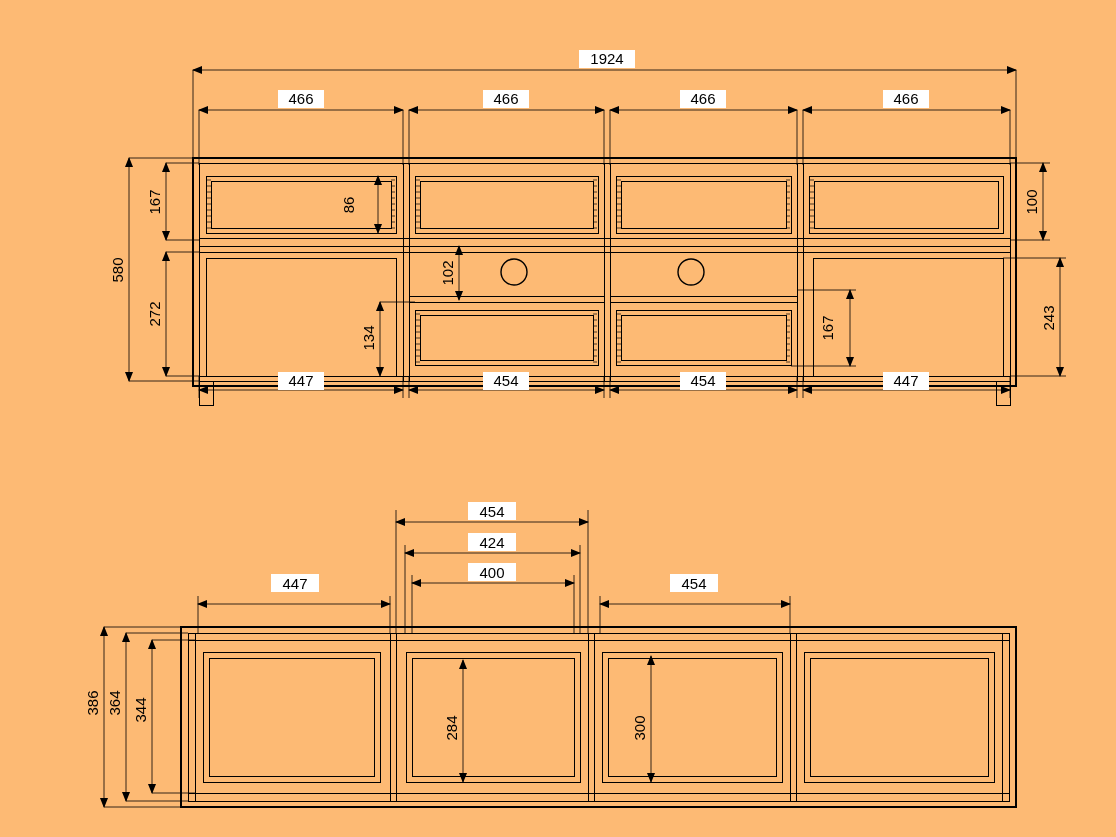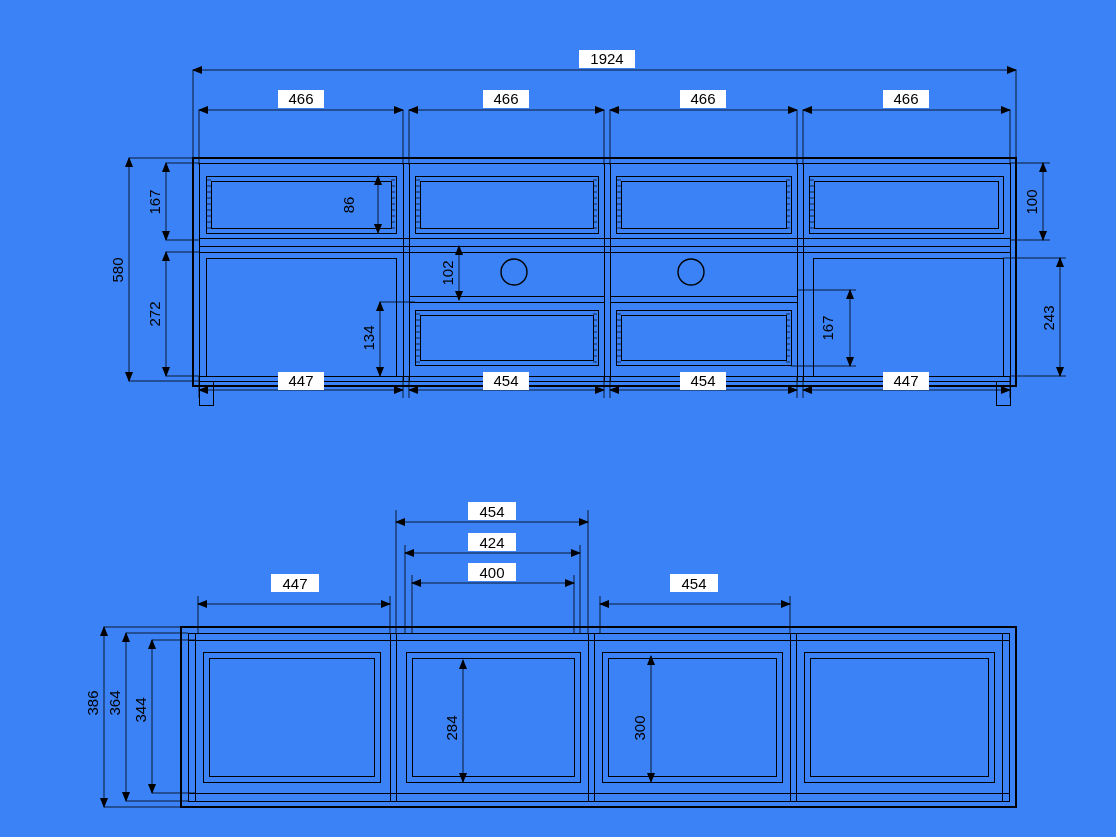--- a/index.html
+++ b/index.html
@@ -7,21 +7,21 @@
     padding: 0;
     background: #ffffff;
   }
   body {
     font-family: "Liberation Sans", sans-serif;
   }
   #stage {
     position: relative;
     width: 1116px;
     height: 837px;
-    background: #3b82f6;
+    background: #fdba74;
     overflow: hidden;
   }
   svg#drawing {
     position: absolute;
     left: 0;
     top: 0;
     width: 1116px;
     height: 837px;
   }
   .ln {

